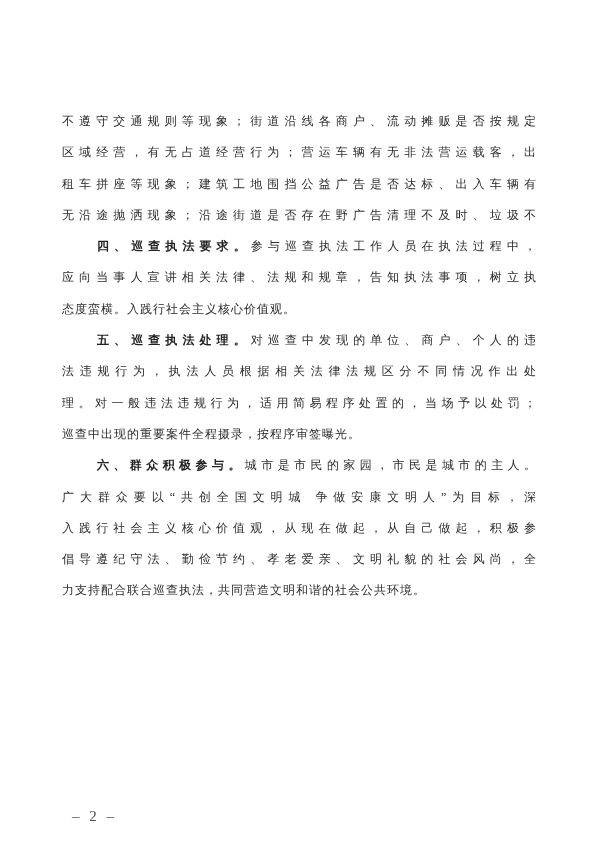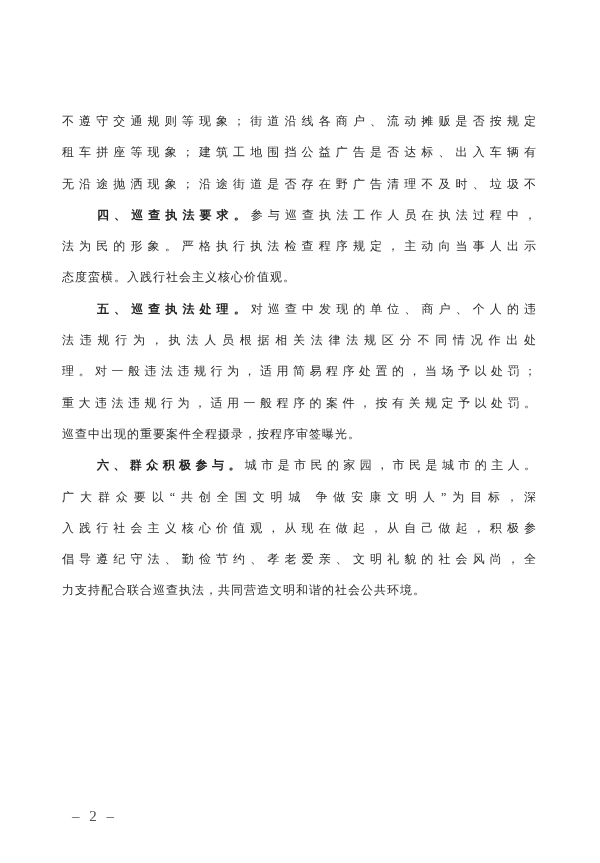--- a/index.html
+++ b/index.html
@@ -59,31 +59,31 @@
     font-family: "Liberation Serif", "DejaVu Serif", serif;
   }
 </style>
 </head>
 <body>
 
 <div class="page">
 
   <div class="text-block">
     <div class="line fill"><span class="h"></span><span class="t">不遵守交通规则等现象；街道沿线各商户、流动摊贩是否按规定</span></div>
+    <div class="line fill"><span class="h"></span><span class="t">区域经营，有无占道经营行为；营运车辆有无非法营运载客，出</span></div>
     <div class="line fill"><span class="h"></span><span class="t">租车拼座等现象；建筑工地围挡公益广告是否达标、出入车辆有</span></div>
     <div class="line fill"><span class="h"></span><span class="t">无沿途抛洒现象；沿途街道是否存在野广告清理不及时、垃圾不</span></div>
 
     <div class="line fill indent"><span class="h">四、巡查执法要求。</span><span class="t">参与巡查执法工作人员在执法过程中，</span></div>
-    <div class="line fill"><span class="h"></span><span class="t">法为民的形象。严格执行执法检查程序规定，主动向当事人出示</span></div>
+    <div class="line fill"><span class="h"></span><span class="t">应向当事人宣讲相关法律、法规和规章，告知执法事项，树立执</span></div>
     <div class="line end"><span class="h"></span><span class="t">态度蛮横。入践行社会主义核心价值观。</span></div>
 
     <div class="line fill indent"><span class="h">五、巡查执法处理。</span><span class="t">对巡查中发现的单位、商户、个人的违</span></div>
     <div class="line fill"><span class="h"></span><span class="t">法违规行为，执法人员根据相关法律法规区分不同情况作出处</span></div>
     <div class="line fill"><span class="h"></span><span class="t">理。对一般违法违规行为，适用简易程序处置的，当场予以处罚；</span></div>
-    <div class="line fill"><span class="h"></span><span class="t">重大违法违规行为，适用一般程序的案件，按有关规定予以处罚。</span></div>
     <div class="line end"><span class="h"></span><span class="t">巡查中出现的重要案件全程摄录，按程序审签曝光。</span></div>
 
     <div class="line fill indent"><span class="h">六、群众积极参与。</span><span class="t">城市是市民的家园，市民是城市的主人。</span></div>
     <div class="line fill"><span class="h"></span><span class="t">广大群众要以“共创全国文明城 争做安康文明人”为目标，深</span></div>
     <div class="line fill"><span class="h"></span><span class="t">入践行社会主义核心价值观，从现在做起，从自己做起，积极参</span></div>
     <div class="line fill"><span class="h"></span><span class="t">倡导遵纪守法、勤俭节约、孝老爱亲、文明礼貌的社会风尚，全</span></div>
     <div class="line end"><span class="h"></span><span class="t">力支持配合联合巡查执法，共同营造文明和谐的社会公共环境。</span></div>
   </div>
 
   <div class="footer">– 2 –</div>

